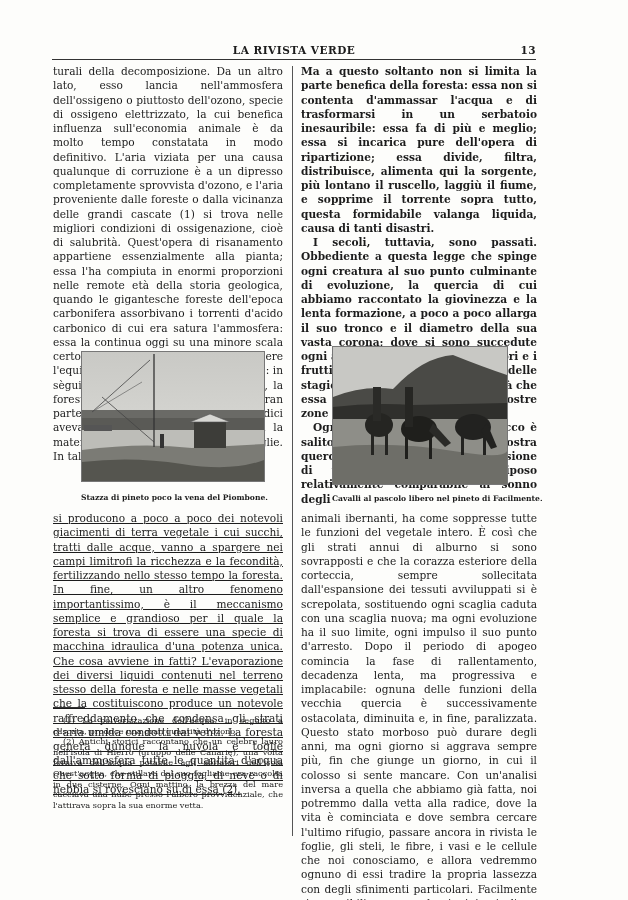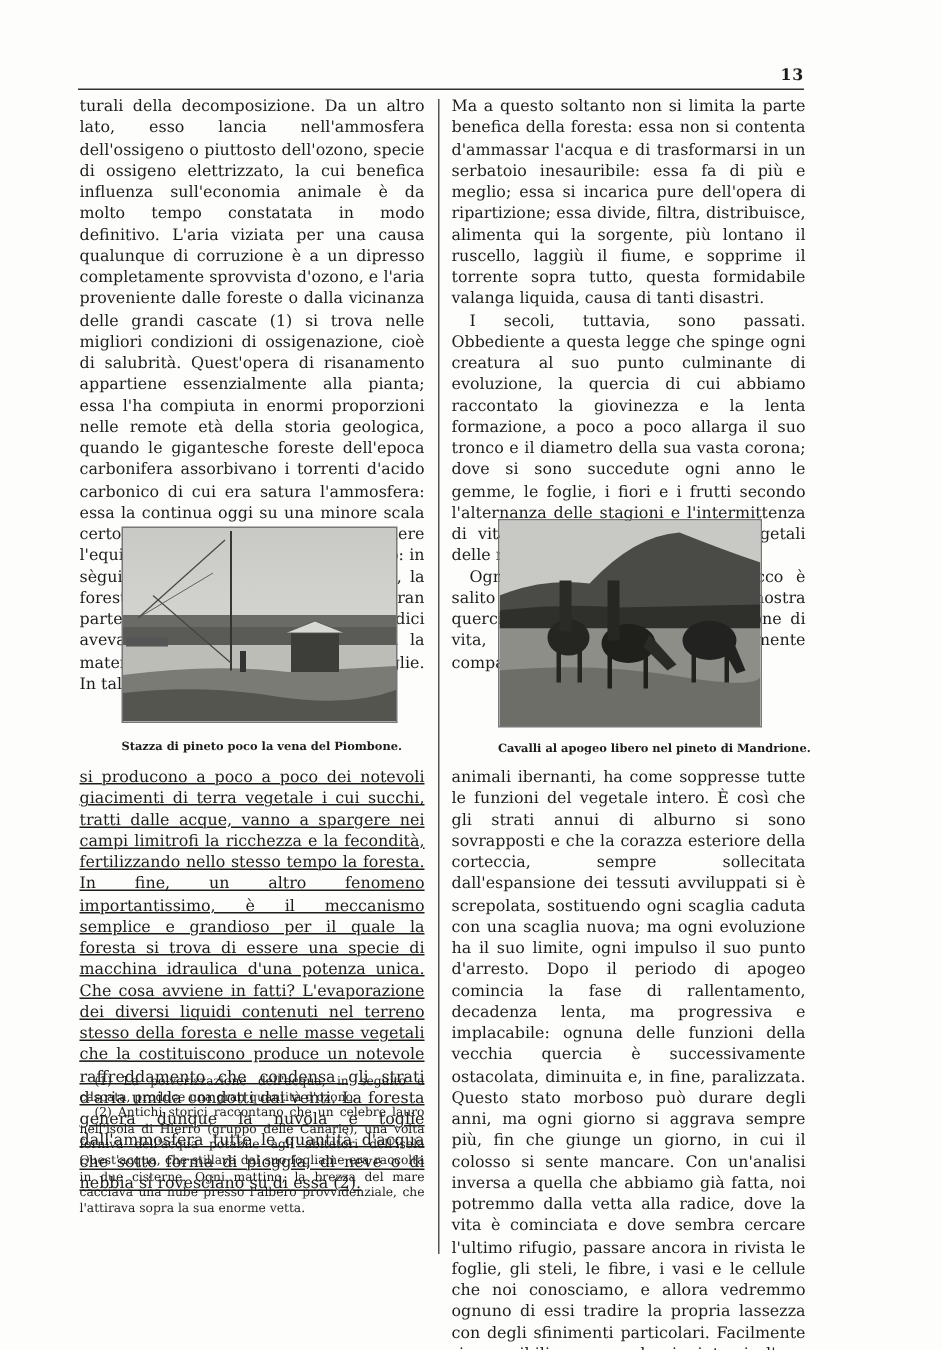--- a/index.html
+++ b/index.html
@@ -13,40 +13,41 @@
     font-size: 10.5px; letter-spacing: 0.5px; font-weight: bold;
   }
   .running-head .title { position: absolute; left: 0; right: 0; text-align: center; top: 0; }
   .running-head .num { position: absolute; right: 0; top: 0; }
   .head-rule { position: absolute; top: 59px; left: 52px; width: 484px; height: 0; border-top: 1.4px solid #333; }
   .col-divider { position: absolute; left: 292px; top: 66px; width: 0; height: 770px; border-left: 1px solid #555; }
   .col { position: absolute; font-size: 10.6px; line-height: 14.25px; text-align: justify; }
   .col p { margin: 0; }
   .col p.indent { text-indent: 12px; }
   .left-top  { left: 53px;  top: 64px;  width: 230px; }
-  .right-top { left: 301px; top: 64px;  width: 236px; }
+  .right-top { left: 301px; top: 64px;  width: 236px; font-weight: bold; }
   .left-bot  { left: 53px;  top: 511px; width: 230px; text-decoration: underline; }
   .right-bot { left: 301px; top: 511px; width: 236px; }
   .figure { position: absolute; }
   .photo {
     position: absolute; border: 1px solid #777; overflow: hidden;
   }
   .caption {
     position: absolute; font-size: 7.6px; font-weight: bold; white-space: nowrap; text-align: center;
   }
   .fn-rule { position: absolute; left: 53px; top: 707px; width: 32px; border-top: 1px solid #333; }
   .footnotes { position: absolute; left: 53px; top: 715px; width: 230px; font-size: 8.2px; line-height: 10.6px; text-align: justify; }
   .footnotes p { margin: 0; text-indent: 10px; }
 </style>
 </head>
 <body>
 
 <div class="page">
 
   <div class="running-head">
+    <div class="title">LA RIVISTA VERDE</div>
     <div class="num">13</div>
   </div>
   <div class="head-rule"></div>
   <div class="col-divider"></div>
 
   <div class="col left-top">
     <p>turali della decomposizione. Da un altro lato, esso lancia nell'ammosfera dell'ossigeno o piuttosto dell'ozono, specie di ossigeno elettrizzato, la cui benefica influenza sull'economia animale è da molto tempo constatata in modo definitivo. L'aria viziata per una causa qualunque di corruzione è a un dipresso completamente sprovvista d'ozono, e l'aria proveniente dalle foreste o dalla vicinanza delle grandi cascate (1) si trova nelle migliori condizioni di ossigenazione, cioè di salubrità. Quest'opera di risanamento appartiene essenzialmente alla pianta; essa l'ha compiuta in enormi proporzioni nelle remote età della storia geologica, quando le gigantesche foreste dell'epoca carbonifera assorbivano i torrenti d'acido carbonico di cui era satura l'ammosfera: essa la continua oggi su una minore scala certo, ma in modo tuttavia da mantenere l'equilibrio dell'ammosfera. Non è tutto: in sèguito alla caduta annua delle foglie, la foresta rende alla terra non solo una gran parte delle sostanze minerali che le radici avevano prima assorbite, ma ancora la materia organica di queste stesse foglie. In tal modo,</p>
   </div>
 
   <div class="col right-top">
@@ -100,21 +101,21 @@
         <rect x="72" y="88" width="3" height="24" fill="#1f1f1c"></rect>
         <rect x="96" y="88" width="3" height="24" fill="#1f1f1c"></rect>
         <rect x="72" y="40" width="8" height="40" fill="#262623"></rect>
         <path d="M100 76 L118 96 L112 100 L96 84 Z" fill="#2a2a27"></path>
         <ellipse cx="140" cy="80" rx="18" ry="13" fill="#222220"></ellipse>
         <rect x="128" y="86" width="3" height="22" fill="#222220"></rect>
         <rect x="150" y="86" width="3" height="22" fill="#222220"></rect>
         <path d="M154 76 L164 100 L158 102 L148 84 Z" fill="#222220"></path>
       </svg>
     </div>
-    <div class="caption" style="left:332px; top:494px; width:174px;">Cavalli al apogeo libero nel pineto di Mandrione.</div>
+    <div class="caption" style="left:332px; top:494px; width:174px;">Cavalli al pascolo libero nel pineto di Facilmente.</div>
   </div>
 
   <div class="col left-bot">
     <p>si producono a poco a poco dei notevoli giacimenti di terra vegetale i cui succhi, tratti dalle acque, vanno a spargere nei campi limitrofi la ricchezza e la fecondità, fertilizzando nello stesso tempo la foresta. In fine, un altro fenomeno importantissimo, è il meccanismo semplice e grandioso per il quale la foresta si trova di essere una specie di macchina idraulica d'una potenza unica. Che cosa avviene in fatti? L'evaporazione dei diversi liquidi contenuti nel terreno stesso della foresta e nelle masse vegetali che la costituiscono produce un notevole raffreddamento che condensa gli strati d'aria umida condotti dai venti. La foresta genera dunque la nuvola e toglie dall'ammosfera tutte le quantità d'acqua che sotto forma di pioggia, di neve o di nebbia si rovesciano su di essa (2).</p>
   </div>
 
   <div class="fn-rule"></div>
   <div class="footnotes">
     <p>(1) La polverizzazione dell'acqua, in seguito a cascata, produce una gran quantità d'ozono.</p>
     <p>(2) Antichi storici raccontano che un celebre lauro nell'isola di Hierro (gruppo delle Canarie), una volta forniva dell'acqua potabile agli abitatori dell'isola Quest'acqua, che stillava dal suo fogliame era raccolta in due cisterne. Ogni mattino, la brezza del mare cacciava una nube presso l'albero provvidenziale, che l'attirava sopra la sua enorme vetta.</p>

